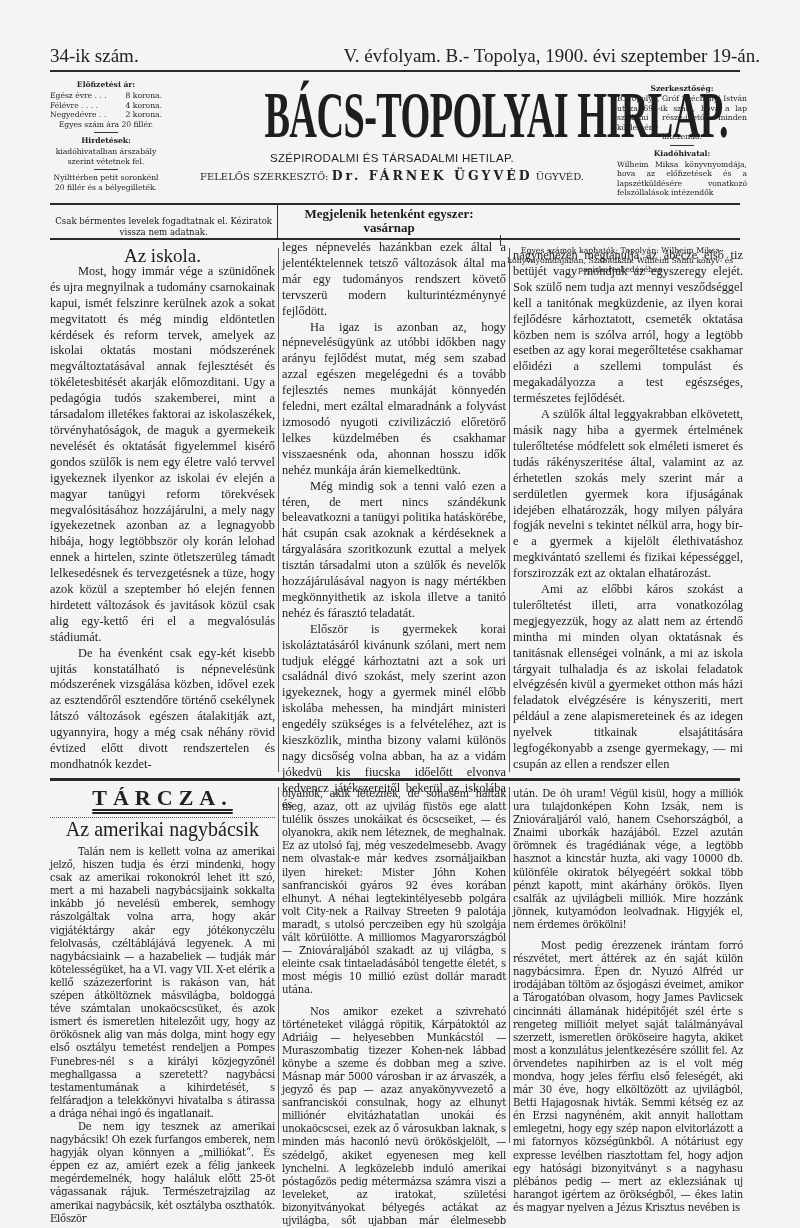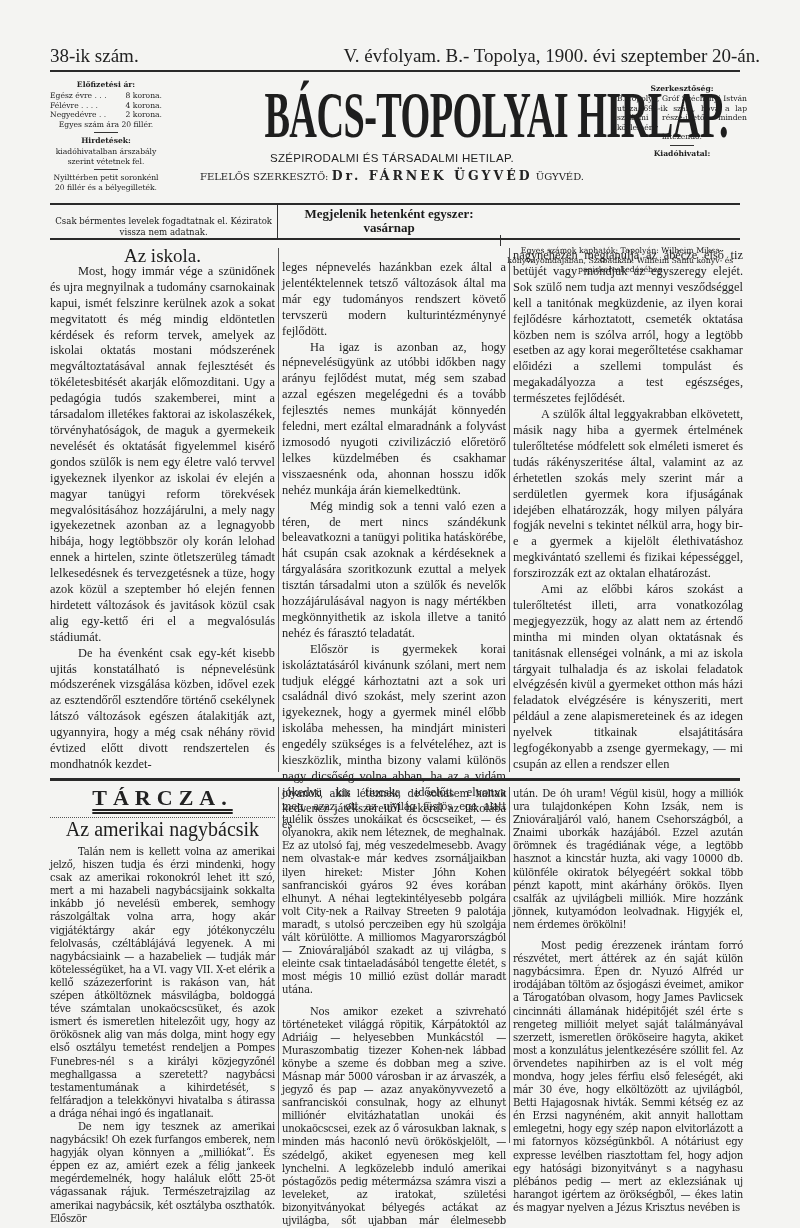--- a/index.html
+++ b/index.html
@@ -57,21 +57,21 @@
   .strip .c3 { width: 240px; border-left: 1px solid #333; font-size: 7.8px; line-height: 9.5px; margin-top: 30px; }
 
   
   .col { position: absolute; font-family: "Liberation Serif", serif; text-align: justify; color: #1d1d1d; }
   .col p { margin: 0; text-indent: 28px; }
   .col p.noindent { text-indent: 0; }
   .vline { position: absolute; width: 1px; background: #555; }
 
   .sec1 .col { font-size: 12.4px; line-height: 15.9px; }
   .c-a { left: 0; top: 248px; width: 225px; }
-  .c-b { left: 232px; top: 260px; width: 224px; }
+  .c-b { left: 232px; top: 240px; width: 224px; }
   .c-c { left: 463px; top: 248px; width: 230px; }
   .article-title { text-align: center; font-size: 19px; margin: 0 0 6px 0; text-indent: 0 !important; }
 
   .sec2 .col { font-size: 10.1px; line-height: 13.1px; font-family: "DejaVu Serif", serif; letter-spacing: -0.25px; }
   .d-a { left: 0; top: 845px; width: 225px; }
   .d-b { left: 232px; top: 787px; width: 224px; }
   .d-c { left: 463px; top: 787px; width: 230px; }
 
   .tarcza { position: absolute; left: 0; top: 785px; width: 225px; text-align: center; }
   .tarcza .h {
@@ -81,22 +81,22 @@
   .tarcza .dots { margin: 6px auto 0 auto; width: 225px; border-top: 1px dotted #555; }
   .sub-title { position: absolute; left: 0; top: 818px; width: 225px; text-align: center; font-family: "Liberation Serif", serif; font-size: 20px; color: #1d1d1d; }
   .spacer { height: 8px; }
 </style>
 </head>
 <body>
 
 <div class="page">
 
   <div class="topline">
-    <span>38-ik szám.</span>
-    <span class="right">V. évfolyam. B.- Topolya, 1900. évi szeptember 20-án.</span>
+    <span>34-ik szám.</span>
+    <span class="right">V. évfolyam. B.- Topolya, 1900. évi szeptember 19-án.</span>
   </div>
   <div class="rule-thick" style="top:70px"></div>
 
   <div class="infobox">
     <div class="ttl">Előfizetési ár:</div>
     <div class="row">
       <span>Egész évre . . .</span>
       <span>8 korona.</span>
     </div>
     <div class="row">
@@ -124,20 +124,21 @@
       <span class="small">ÜGYVÉD.</span>
     </div>
   </div>
 
   <div class="infobox-r">
     <div class="ttl">Szerkesztőség:</div>
     <div>B.-Topolya, Gróf Széchenyi István utcza 695-ik szám, hova a lap szellemi részé-illető minden közlemény</div>
     <div class="center">intézendő.</div>
     <div class="sep"></div>
     <div class="ttl">Kiadóhivatal:</div>
+    <div>Wilheim Miksa könyvnyomdája, hova az előfizetések és a lapszétküldésére vonatkozó felszóllalások intézendők</div>
   </div>
 
   <div class="rule-thick" style="top:203px"></div>
   <div class="strip">
     <div class="cell c1">Csak bérmentes levelek fogadtatnak el. Kéziratok vissza nem adatnak.</div>
     <div class="cell c2">
       <div>Megjelenik hetenként egyszer:</div>
       <div>vasárnap</div>
     </div>
     <div class="cell c3">Egyes számok kaphatók: Topolyán: Wilheim Miksa könyvnyomdájában, Szabadkán: Wilheim Samu könyv- és papirkereskedésében</div>

